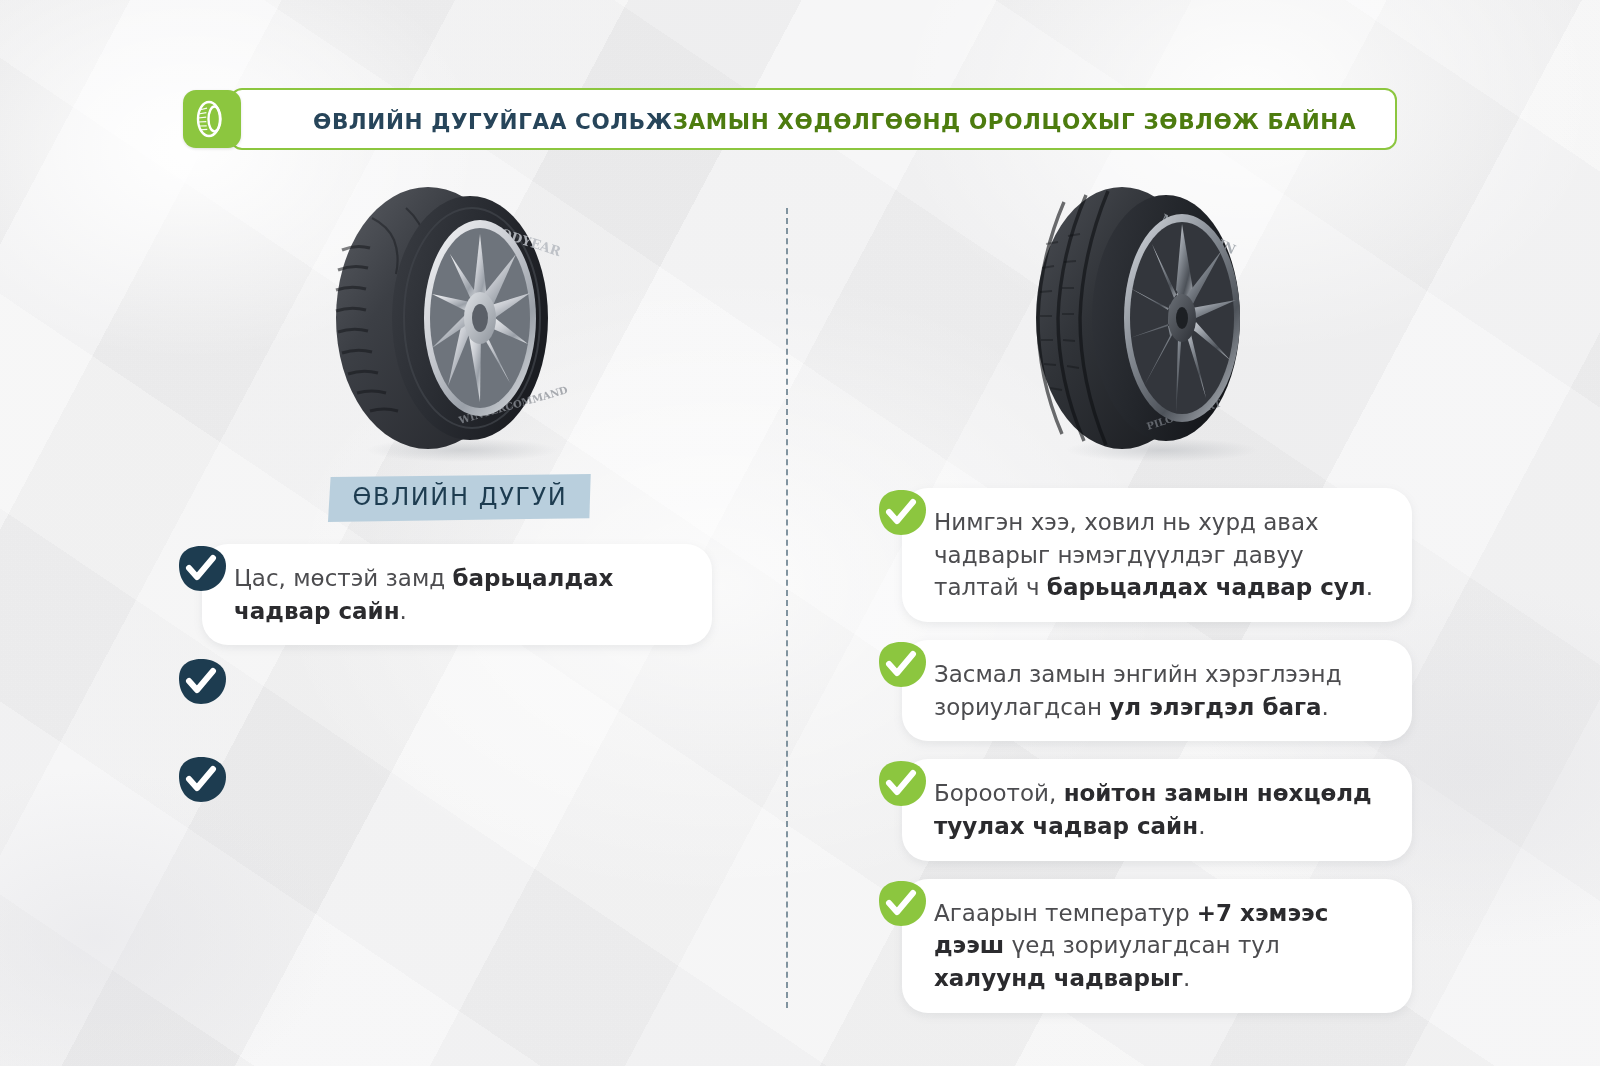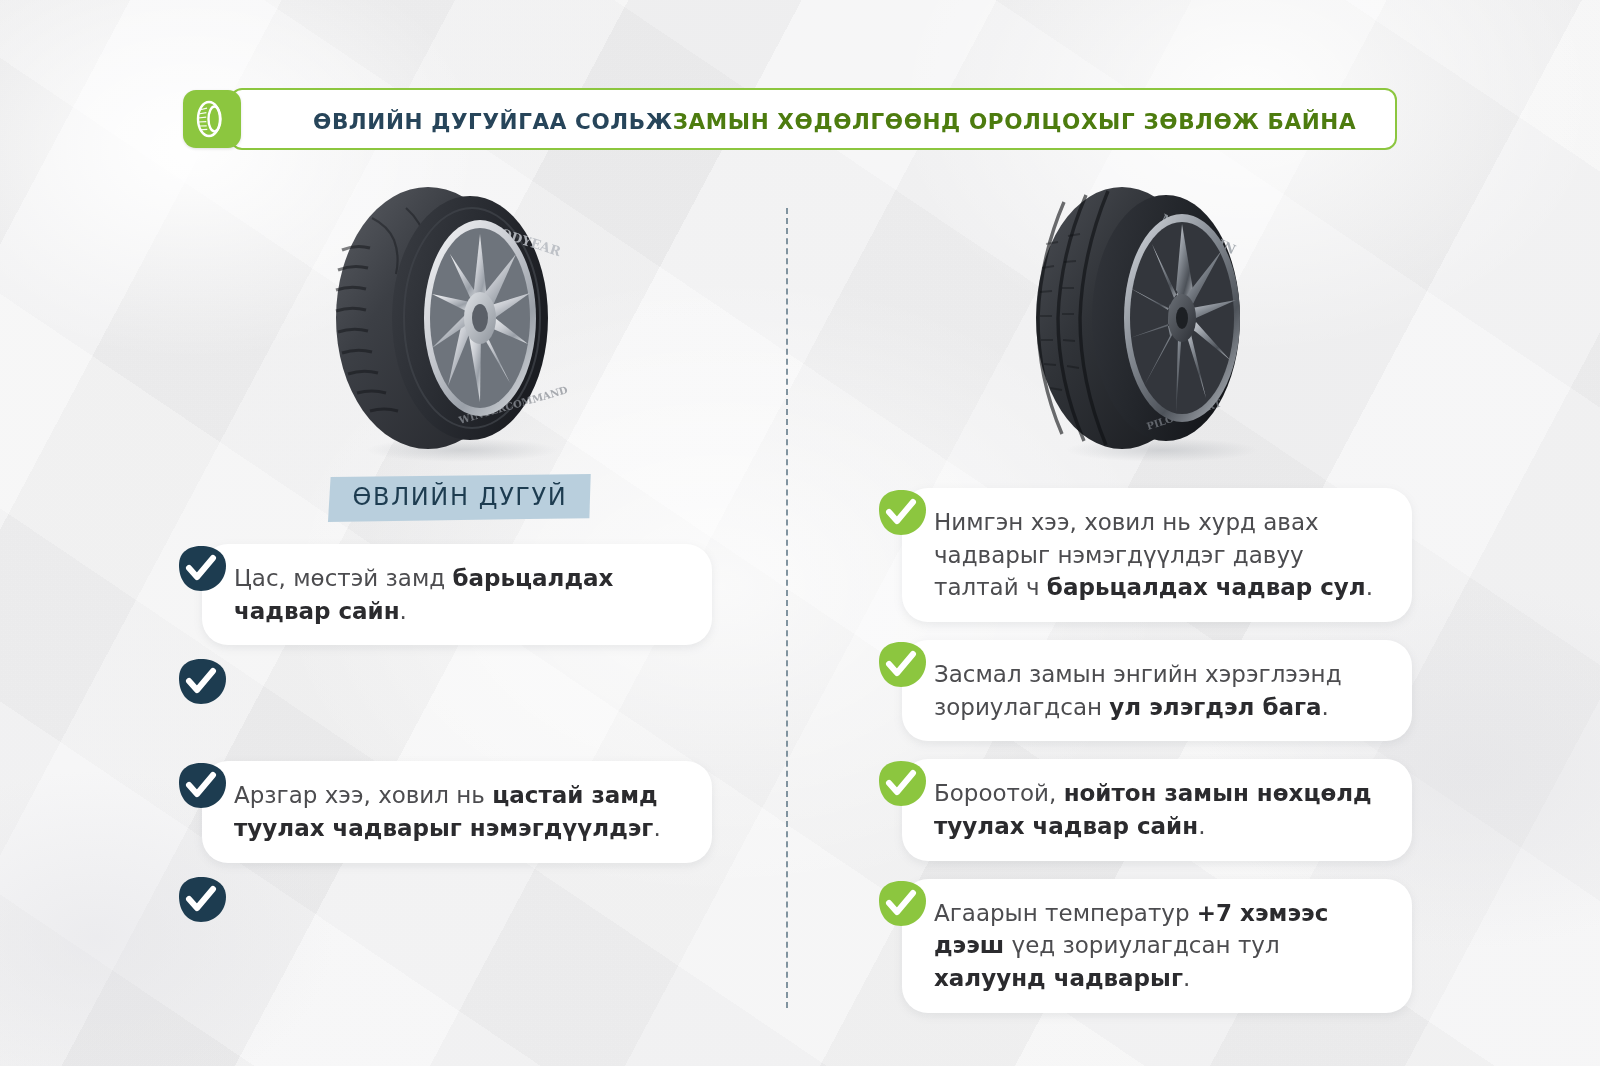--- a/index.html
+++ b/index.html
@@ -313,31 +313,20 @@
 
       <div class="bullet">
         <div class="badge">
           <svg width="56" height="50" viewBox="0 0 56 50">
             <path d="M7 21 C7 8 17 2 29 2 C43 2 54 9 54 22 C54 36 43 47 29 47 C15 47 7 36 7 21 Z" fill="#1d3c50"></path>
             <path d="M17 24 L25 33 L41 14" fill="none" stroke="#ffffff" stroke-width="6" stroke-linecap="round" stroke-linejoin="round"></path>
           </svg>
         </div>
       </div>
 
-      <div class="bullet">
-        <div class="badge">
-          <svg width="56" height="50" viewBox="0 0 56 50">
-            <path d="M7 21 C7 8 17 2 29 2 C43 2 54 9 54 22 C54 36 43 47 29 47 C15 47 7 36 7 21 Z" fill="#1d3c50"></path>
-            <path d="M17 24 L25 33 L41 14" fill="none" stroke="#ffffff" stroke-width="6" stroke-linecap="round" stroke-linejoin="round"></path>
-          </svg>
-        </div>
-        <div class="bubble">
-          <p><span>Арзгар хээ, ховил нь </span><b>цастай замд туулах чадварыг нэмэгдүүлдэг</b><span>.</span></p>
-        </div>
-      </div>
 
       <div class="bullet">
         <div class="badge">
           <svg width="56" height="50" viewBox="0 0 56 50">
             <path d="M7 21 C7 8 17 2 29 2 C43 2 54 9 54 22 C54 36 43 47 29 47 C15 47 7 36 7 21 Z" fill="#1d3c50"></path>
             <path d="M17 24 L25 33 L41 14" fill="none" stroke="#ffffff" stroke-width="6" stroke-linecap="round" stroke-linejoin="round"></path>
           </svg>
         </div>
       </div>
 

